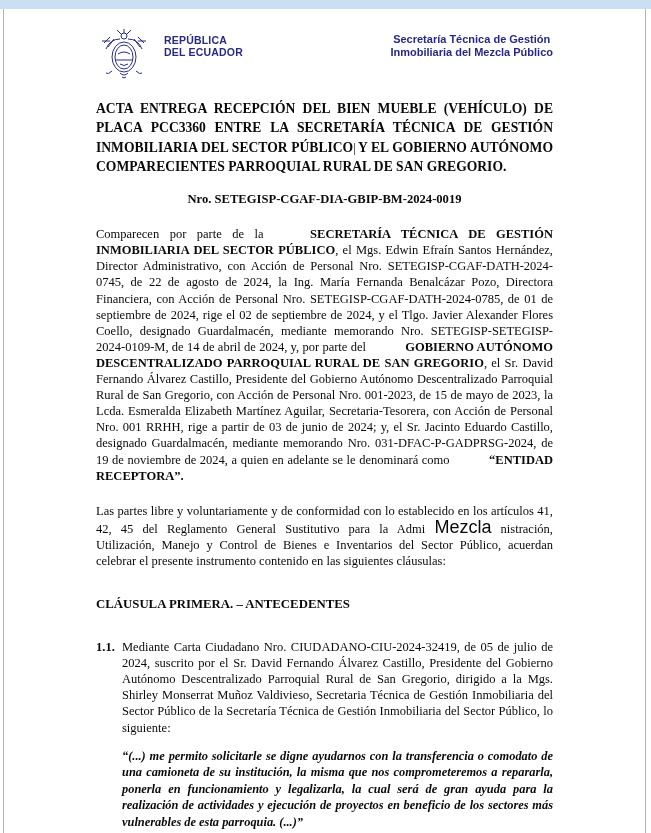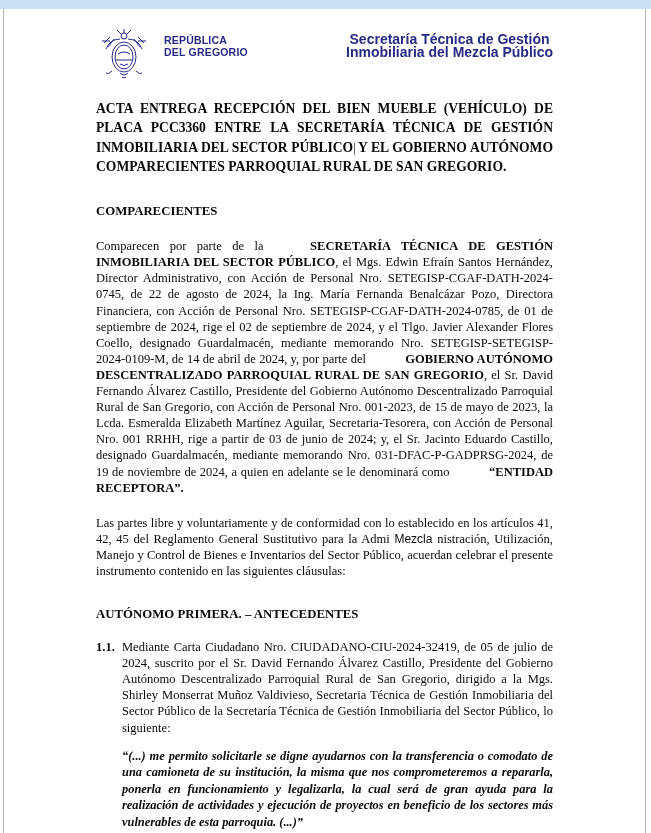--- a/index.html
+++ b/index.html
@@ -53,21 +53,21 @@
     font-weight: bold;
     font-size: 10.5px;
     line-height: 11.5px;
     color: #272a84;
     letter-spacing: 0.2px;
     margin-top: 8px;
   }
   .org-name {
     font-family: "Liberation Sans", sans-serif;
     font-weight: bold;
-    font-size: 14px;
+    font-size: 11px;
     line-height: 13px;
     color: #272a84;
     text-align: center;
     margin-top: 6px;
   }
   
   .doc-title {
     margin-top: 16px;
     font-weight: bold;
     font-size: 13.6px;
@@ -92,30 +92,30 @@
   }
   .para {
     margin-top: 19px;
     font-size: 12.5px;
     line-height: 16.1px;
     text-align: justify;
   }
   .seg-bold { font-weight: bold; margin-left: 36px; }
   .seg-sans {
     font-family: "Liberation Sans", sans-serif;
-    font-size: 12px;
+    font-size: 18px;
   }
   .clause-heading {
     margin-top: 28px;
     font-weight: bold;
     font-size: 12.8px;
   }
   .list-item {
     position: relative;
-    margin-top: 17px;
+    margin-top: 27px;
     padding-left: 26px;
     font-size: 12.5px;
     line-height: 16.1px;
     text-align: justify;
   }
   .item-number {
     position: absolute;
     left: 0;
     top: 0;
     font-weight: bold;
@@ -148,39 +148,39 @@
           <path d="M6 14 h8 M42 14 h8"></path>
           <circle cx="28" cy="9" r="3"></circle>
           <path d="M25 7 l-4 -4 M31 7 l4 -4 M28 6 v-4"></path>
           <path d="M20 33 h16 M22 27 q6 -4 12 0"></path>
           <path d="M24 37 q4 3 8 0"></path>
           <path d="M16 44 q-4 4 -6 2 M40 44 q4 4 6 2"></path>
           <path d="M24 46 q4 4 8 0 M26 50 q2 2 4 0"></path>
         </svg>
         <div class="logo-text">
           <div>REPÚBLICA</div>
-          <div>DEL GREGORIO</div>
+          <div>DEL ECUADOR</div>
         </div>
       </div>
       <div class="org-name">
         <div>Secretaría Técnica de Gestión</div>
         <div>Inmobiliaria del Mezcla Público</div>
       </div>
     </div>
 
     <div class="doc-title"><span>ACTA ENTREGA RECEPCIÓN DEL BIEN MUEBLE (VEHÍCULO) DE PLACA PCC3360 ENTRE LA SECRETARÍA TÉCNICA DE GESTIÓN INMOBILIARIA DEL SECTOR PÚBLICO</span><span class="seg-cursor">|</span><span> Y EL GOBIERNO AUTÓNOMO COMPARECIENTES PARROQUIAL RURAL DE SAN GREGORIO.</span></div>
 
+    <div class="doc-number">Nro. SETEGISP-CGAF-DIA-GBIP-BM-2024-0019</div>
 
-    <div class="section-heading">COMPARECIENTES</div>
 
     <div class="para"><span>Comparecen por parte de la </span><span class="seg-bold">SECRETARÍA TÉCNICA DE GESTIÓN INMOBILIARIA DEL SECTOR PÚBLICO</span><span>, el Mgs. Edwin Efraín Santos Hernández, Director Administrativo, con Acción de Personal Nro. SETEGISP-CGAF-DATH-2024-0745, de 22 de agosto de 2024, la Ing. María Fernanda Benalcázar Pozo, Directora Financiera, con Acción de Personal Nro. SETEGISP-CGAF-DATH-2024-0785, de 01 de septiembre de 2024, rige el 02 de septiembre de 2024, y el Tlgo. Javier Alexander Flores Coello, designado Guardalmacén, mediante memorando Nro. SETEGISP-SETEGISP-2024-0109-M, de 14 de abril de 2024, y, por parte del </span><span class="seg-bold">GOBIERNO AUTÓNOMO DESCENTRALIZADO PARROQUIAL RURAL DE SAN GREGORIO</span><span>, el Sr. David Fernando Álvarez Castillo, Presidente del Gobierno Autónomo Descentralizado Parroquial Rural de San Gregorio, con Acción de Personal Nro. 001-2023, de 15 de mayo de 2023, la Lcda. Esmeralda Elizabeth Martínez Aguilar, Secretaria-Tesorera, con Acción de Personal Nro. 001 RRHH, rige a partir de 03 de junio de 2024; y, el Sr. Jacinto Eduardo Castillo, designado Guardalmacén, mediante memorando Nro. 031-DFAC-P-GADPRSG-2024, de 19 de noviembre de 2024, a quien en adelante se le denominará como </span><span class="seg-bold">“ENTIDAD RECEPTORA”.</span></div>
 
     <div class="para"><span>Las partes libre y voluntariamente y de conformidad con lo establecido en los artículos 41, 42, 45 del Reglamento General Sustitutivo para la Admi </span><span class="seg-sans">Mezcla</span><span> nistración, Utilización, Manejo y Control de Bienes e Inventarios del Sector Público, acuerdan celebrar el presente instrumento contenido en las siguientes cláusulas:</span></div>
 
-    <div class="clause-heading">AUTÓNOMO PRIMERA. – ANTECEDENTES</div>
+    <div class="clause-heading">CLÁUSULA PRIMERA. – ANTECEDENTES</div>
 
     <div class="list-item">
       <span class="item-number">1.1.</span>
       <span>Mediante Carta Ciudadano Nro. CIUDADANO-CIU-2024-32419, de 05 de julio de 2024, suscrito por el Sr. David Fernando Álvarez Castillo, Presidente del Gobierno Autónomo Descentralizado Parroquial Rural de San Gregorio, dirigido a la Mgs. Shirley Monserrat Muñoz Valdivieso, Secretaria Técnica de Gestión Inmobiliaria del Sector Público de la Secretaría Técnica de Gestión Inmobiliaria del Sector Público, lo siguiente:</span>
     </div>
 
     <div class="quote">“(...) me permito solicitarle se digne ayudarnos con la transferencia o comodato de una camioneta de su institución, la misma que nos comprometeremos a repararla, ponerla en funcionamiento y legalizarla, la cual será de gran ayuda para la realización de actividades y ejecución de proyectos en beneficio de los sectores más vulnerables de esta parroquia. (...)”</div>
 
   </div>
 </div>

